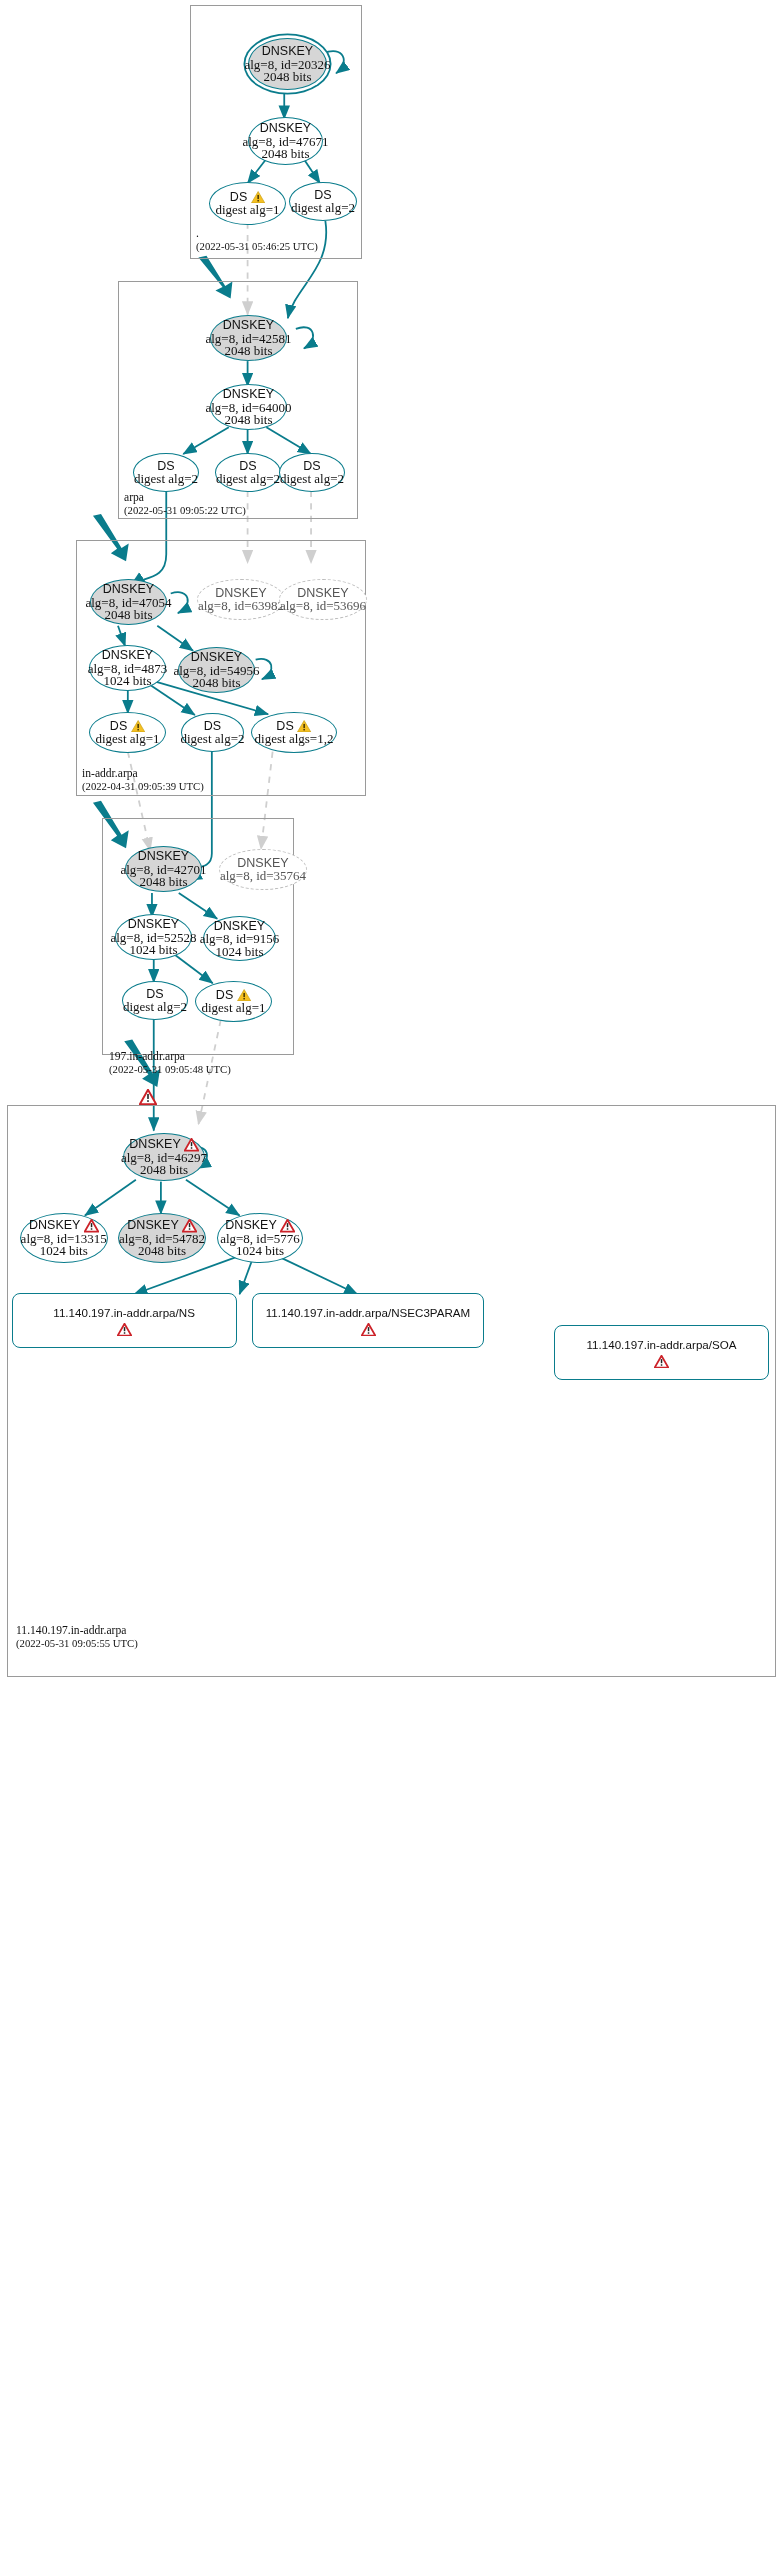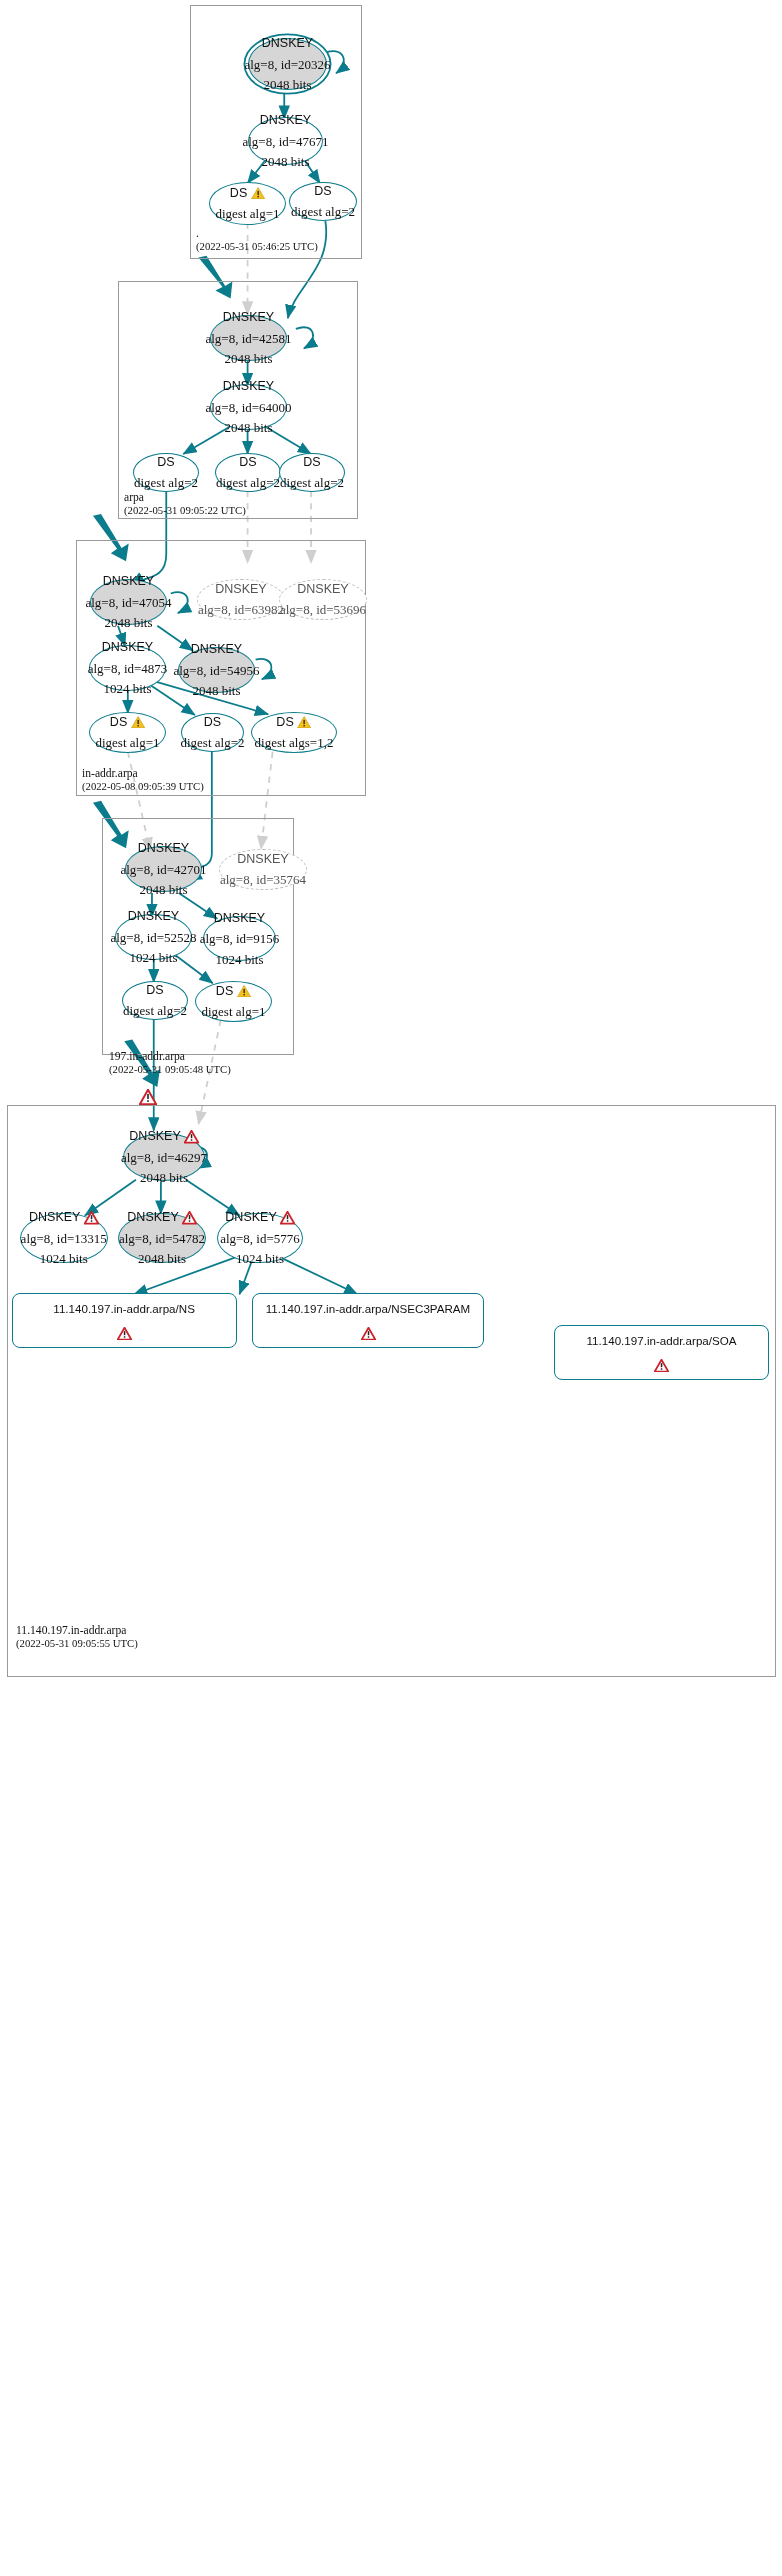--- a/index.html
+++ b/index.html
@@ -7,21 +7,21 @@
   #canvas{position:relative;width:783px;height:2576px;overflow:hidden;background:#fff;}
 
   
   .zone{position:absolute;border:0.9px solid #9a9a9a;background:transparent;box-sizing:border-box;}
   .zone-label{position:absolute;font-family:"Liberation Serif",serif;color:#111;white-space:nowrap;}
   .zone-name{font-size:11.6px;line-height:13.4px;}
   .zone-time{font-size:10.7px;line-height:13.4px;}
 
   
   .node{position:absolute;box-sizing:border-box;display:flex;flex-direction:column;
-        align-items:center;justify-content:center;text-align:center;gap:8px;}
+        align-items:center;justify-content:center;text-align:center;}
   .ell{border:1.8px solid #0a7c8c;border-radius:50%;background:#ffffff;}
   .ell.secure{background:#d6d6d6;}
   .ell.dashed{border:1.8px dashed #bdbdbd;background:#ffffff;}
   .ell.dbl{box-shadow:0 0 0 2.7px #ffffff, 0 0 0 4.5px #0a7c8c;}
   .rrset{border:1.8px solid #0a7c8c;border-radius:8px;background:#ffffff;}
 
   .t1{font-family:"Liberation Sans",sans-serif;font-size:12.5px;color:#111;line-height:14.3px;
       display:flex;align-items:center;justify-content:center;gap:3.6px;white-space:nowrap;}
   .t1.dim{color:#555;}
   .t2{font-family:"Liberation Serif",serif;font-size:13px;color:#111;line-height:12.5px;white-space:nowrap;}
@@ -202,21 +202,21 @@
     <div class="t2">digest alg=2</div>
   </div>
   <div class="node ell" style="left:279px;top:453px;width:66px;height:39px;">
     <div class="t1">DS</div>
     <div class="t2">digest alg=2</div>
   </div>
 
   <div class="zone" style="left:76px;top:540px;width:290px;height:256px;"></div>
   <div class="zone-label" style="left:82px;top:767px;">
     <div class="zone-name">in-addr.arpa</div>
-    <div class="zone-time">(2022-05-08 09:05:39 UTC)</div>
+    <div class="zone-time">(2022-04-31 09:05:39 UTC)</div>
   </div>
 
   <div class="node ell secure" style="left:90px;top:579px;width:77px;height:46px;">
     <div class="t1">DNSKEY</div>
     <div class="t2">alg=8, id=47054</div>
     <div class="t2">2048 bits</div>
   </div>
 
   <div class="node ell dashed" style="left:197px;top:579px;width:88px;height:41px;">
     <div class="t1 dim">DNSKEY</div>

